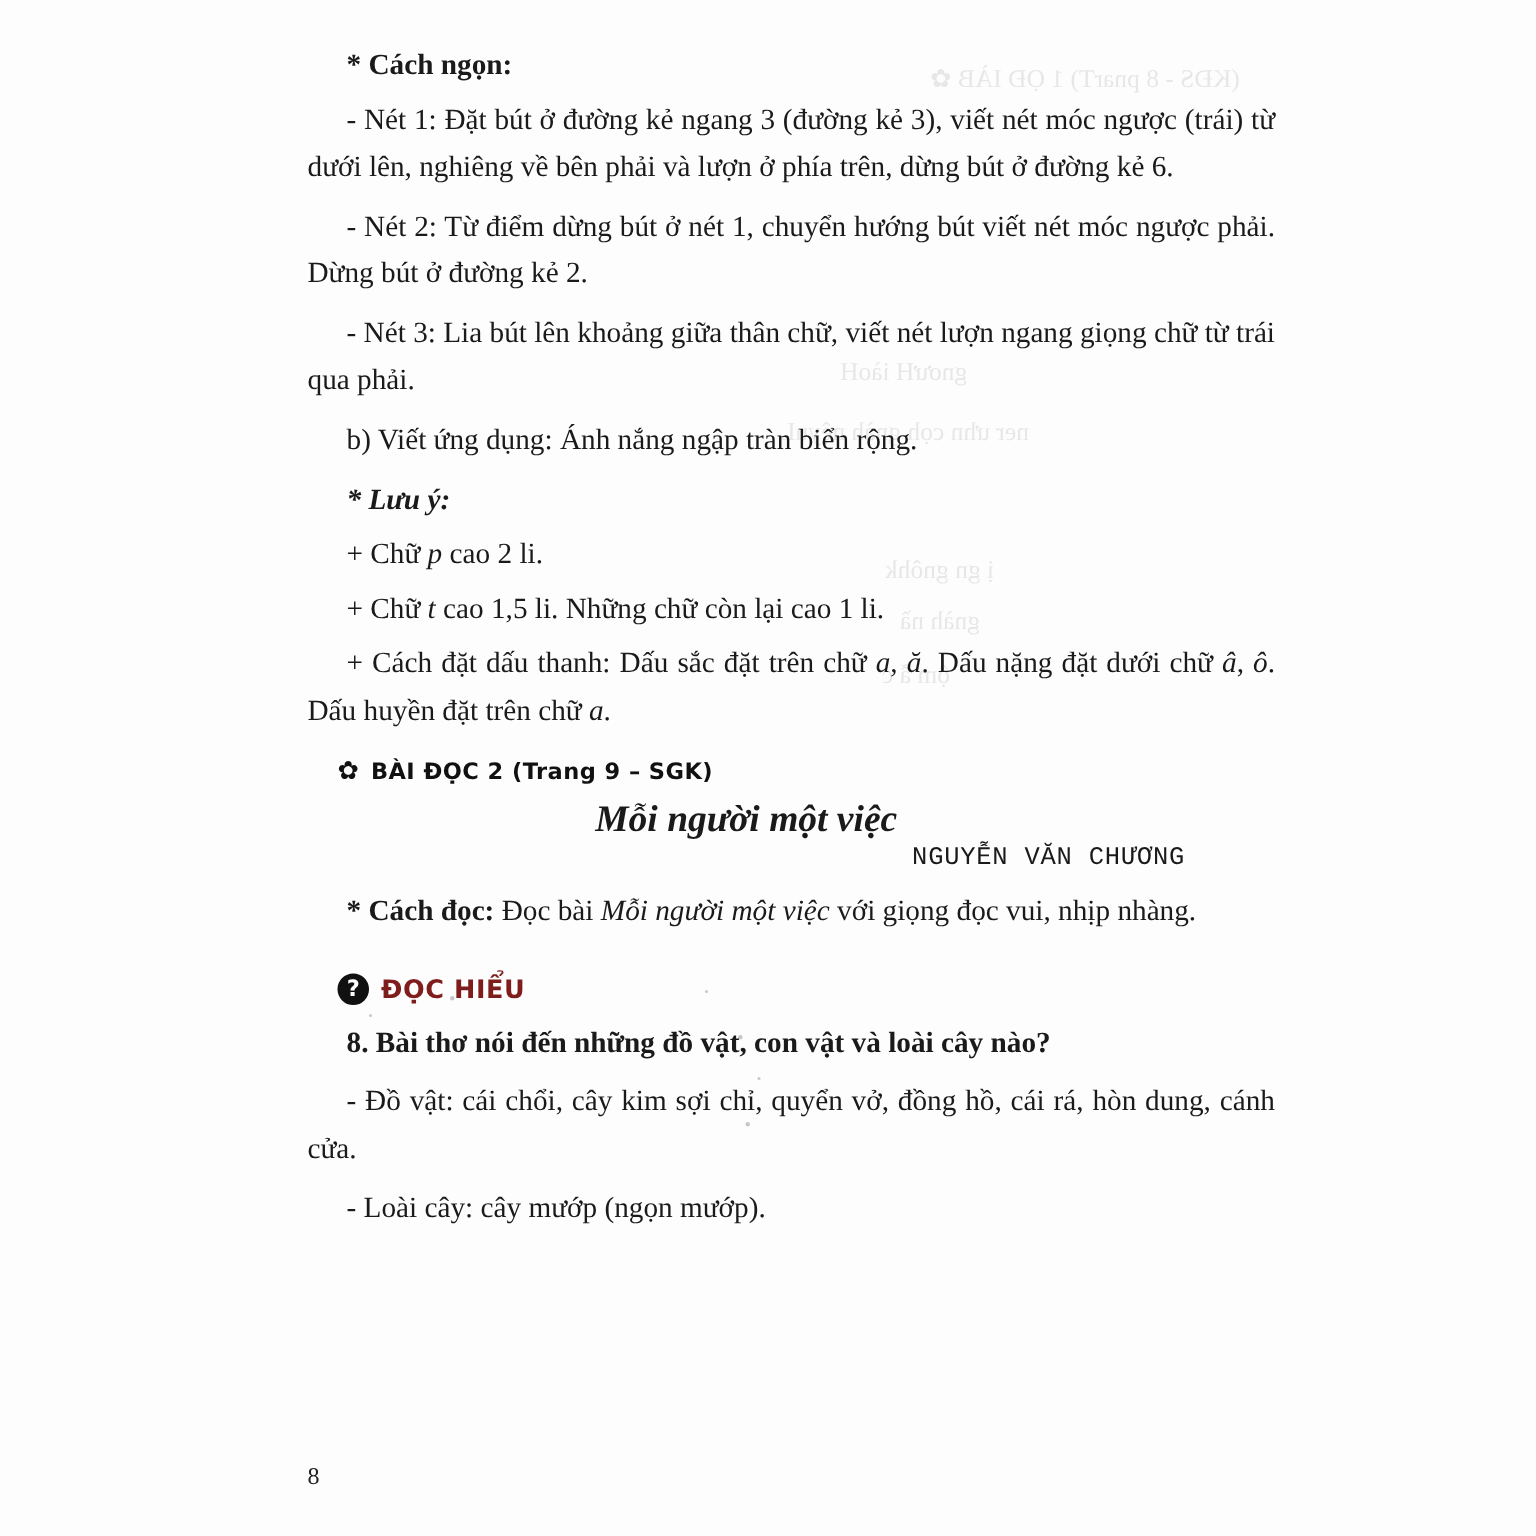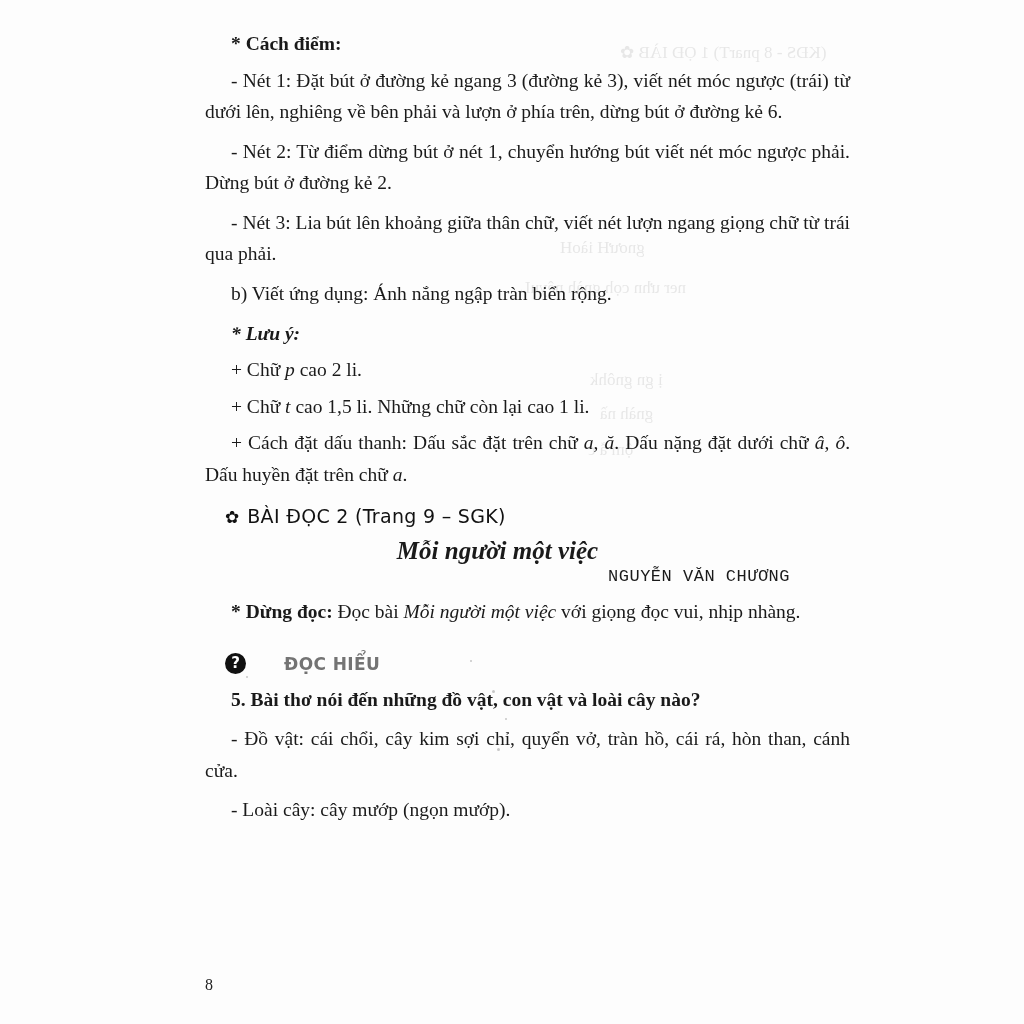--- a/index.html
+++ b/index.html
@@ -55,22 +55,22 @@
     gap: 8px;
     margin: 14px 0 6px 20px;
   }
   .heading-bullet {
     font-size: 17px;
     line-height: 1;
     color: #111;
   }
   .heading-text {
     font-family: "DejaVu Sans", sans-serif;
-    font-weight: normal;
-    font-size: 19px;
+    font-weight: bold;
+    font-size: 15px;
     letter-spacing: 0.3px;
     color: #111;
   }
   .poem-title {
     text-align: center;
     font-size: 25px;
     font-weight: bold;
     font-style: italic;
     margin: 10px 0 2px 0;
     padding-right: 60px;
@@ -100,22 +100,21 @@
     font-size: 15px;
     line-height: 21px;
     text-align: center;
     flex: 0 0 auto;
   }
   .section-text {
     font-family: "DejaVu Sans", sans-serif;
     font-weight: bold;
     font-size: 17px;
     letter-spacing: 0.4px;
-    color: #737373;
-    margin-left: 30px;
+    color: #7f1d1d;
   }
   .question {
     font-weight: bold;
     font-size: 19.5px;
     line-height: 1.6;
     margin: 6px 0 8px 0;
     text-indent: 26px;
   }
   .page-number {
     position: absolute;
@@ -156,21 +155,21 @@
 
   <div class="speck" style="left:300px; top:664px; width:3px; height:3px;"></div>
   <div class="speck" style="left:470px; top:660px; width:2px; height:2px;"></div>
   <div class="speck" style="left:492px; top:690px; width:3px; height:3px;"></div>
   <div class="speck" style="left:505px; top:718px; width:2px; height:2px;"></div>
   <div class="speck" style="left:497px; top:748px; width:3px; height:3px;"></div>
   <div class="speck" style="left:246px; top:676px; width:2px; height:2px;"></div>
 
   <div class="content">
 
-    <p class="para tight bold">* Cách điểm:</p>
+    <p class="para tight bold">* Cách ngọn:</p>
 
     <p class="para">- Nét 1: Đặt bút ở đường kẻ ngang 3 (đường kẻ 3), viết nét móc ngược (trái) từ dưới lên, nghiêng về bên phải và lượn ở phía trên, dừng bút ở đường kẻ 6.</p>
 
     <p class="para">- Nét 2: Từ điểm dừng bút ở nét 1, chuyển hướng bút viết nét móc ngược phải. Dừng bút ở đường kẻ 2.</p>
 
     <p class="para">- Nét 3: Lia bút lên khoảng giữa thân chữ, viết nét lượn ngang giọng chữ từ trái qua phải.</p>
 
     <p class="para">b) Viết ứng dụng: Ánh nắng ngập tràn biển rộng.</p>
 
     <p class="para tight"><span class="bold-ital">* Lưu ý:</span></p>
@@ -183,29 +182,29 @@
     <p class="para">+ Cách đặt dấu thanh: Dấu sắc đặt trên chữ <span class="ital">a</span>, <span class="ital">ă</span>. Dấu nặng đặt dưới chữ <span class="ital">â</span>, <span class="ital">ô</span>. Dấu huyền đặt trên chữ <span class="ital">a</span>.</p>
 
     <div class="heading-row">
       <span class="heading-bullet">✿</span>
       <span class="heading-text">BÀI ĐỌC 2 (Trang 9 – SGK)</span>
     </div>
 
     <div class="poem-title">Mỗi người một việc</div>
     <div class="poem-author">NGUYỄN VĂN CHƯƠNG</div>
 
-    <p class="para"><span class="bold">* Dừng đọc:</span> Đọc bài <span class="ital">Mỗi người một việc</span> với giọng đọc vui, nhịp nhàng.</p>
+    <p class="para"><span class="bold">* Cách đọc:</span> Đọc bài <span class="ital">Mỗi người một việc</span> với giọng đọc vui, nhịp nhàng.</p>
 
 
     <div class="section-row">
       <span class="q-icon">?</span>
       <span class="section-text">ĐỌC HIỂU</span>
     </div>
 
-    <p class="question">5. Bài thơ nói đến những đồ vật, con vật và loài cây nào?</p>
-
-    <p class="para">- Đồ vật: cái chổi, cây kim sợi chỉ, quyển vở, tràn hồ, cái rá, hòn than, cánh cửa.</p>
+    <p class="question">8. Bài thơ nói đến những đồ vật, con vật và loài cây nào?</p>
+
+    <p class="para">- Đồ vật: cái chổi, cây kim sợi chỉ, quyển vở, đồng hồ, cái rá, hòn dung, cánh cửa.</p>
     <p class="para">- Loài cây: cây mướp (ngọn mướp).</p>
 
   </div>
 
   <div class="page-number">8</div>
 </div>
 
 </body></html>

